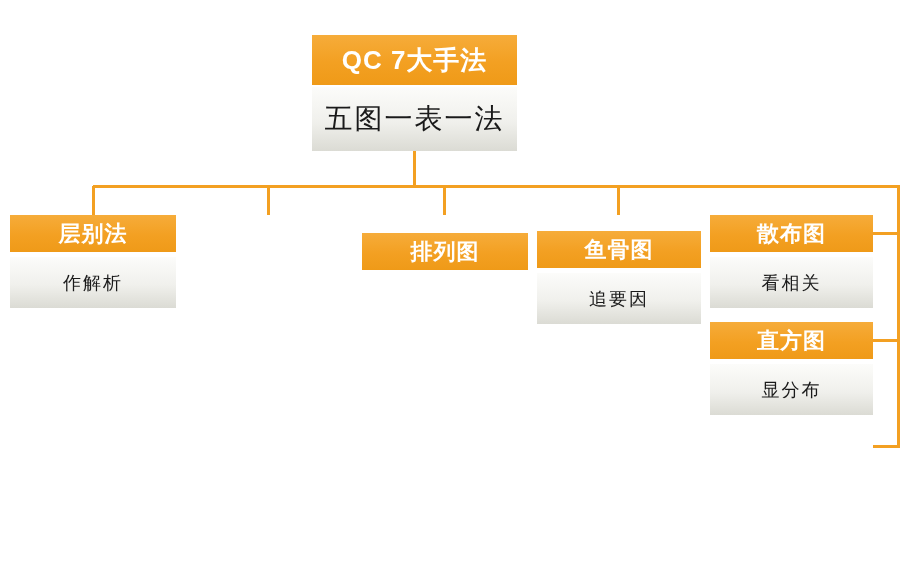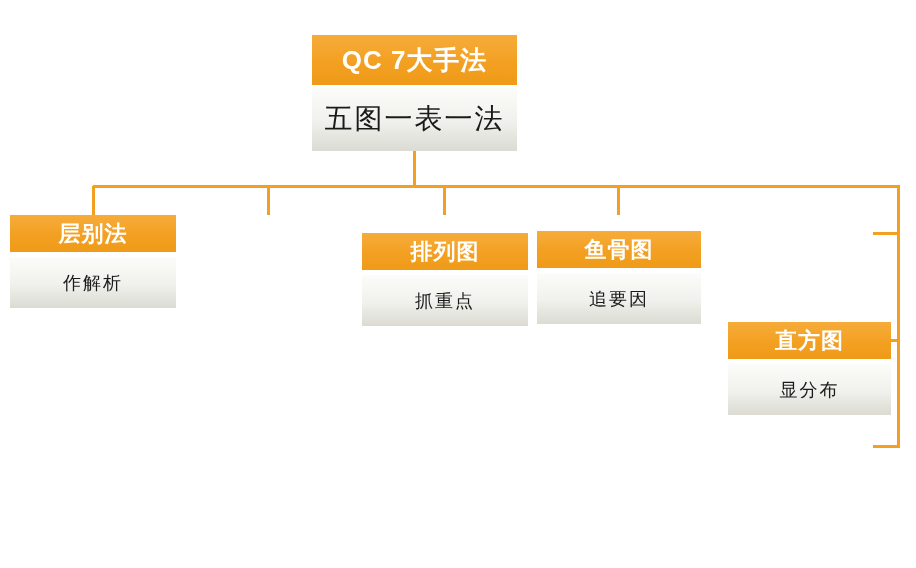--- a/index.html
+++ b/index.html
@@ -68,30 +68,33 @@
   <div class="node tool-node" style="left:10px;top:215px;">
     <div class="node-header">层别法</div>
     <div class="node-body">作解析</div>
   </div>
 
   <div class="node tool-node" style="left:186px;top:215px;">
   </div>
 
   <div class="node tool-node" style="left:362px;top:233px;">
     <div class="node-header">排列图</div>
-    <div class="node-body">抓重点</div>
   </div>
 
   <div class="node tool-node" style="left:537px;top:231px;width:164px;">
     <div class="node-header">鱼骨图</div>
     <div class="node-body">追要因</div>
   </div>
 
+  <div class="node tool-node" style="left:710px;top:215px;width:163px;">
+    <div class="node-header">散布图</div>
+    <div class="node-body">看相关</div>
+  </div>
 
-  <div class="node tool-node" style="left:728px;top:322px;width:163px;">
+  <div class="node tool-node" style="left:710px;top:322px;width:163px;">
     <div class="node-header">直方图</div>
     <div class="node-body">显分布</div>
   </div>
 
   <div class="node tool-node" style="left:710px;top:428px;width:163px;">
   </div>
 
 </div>
 
 </body></html>

